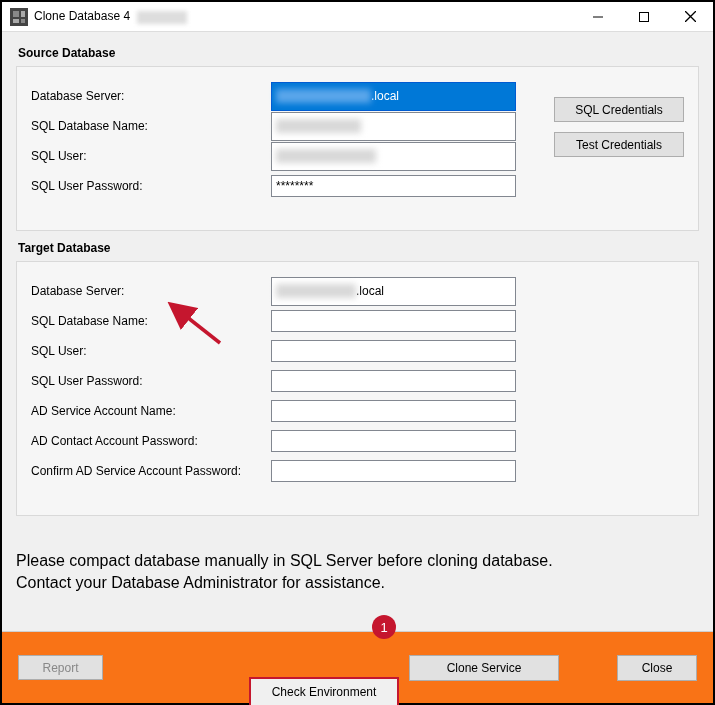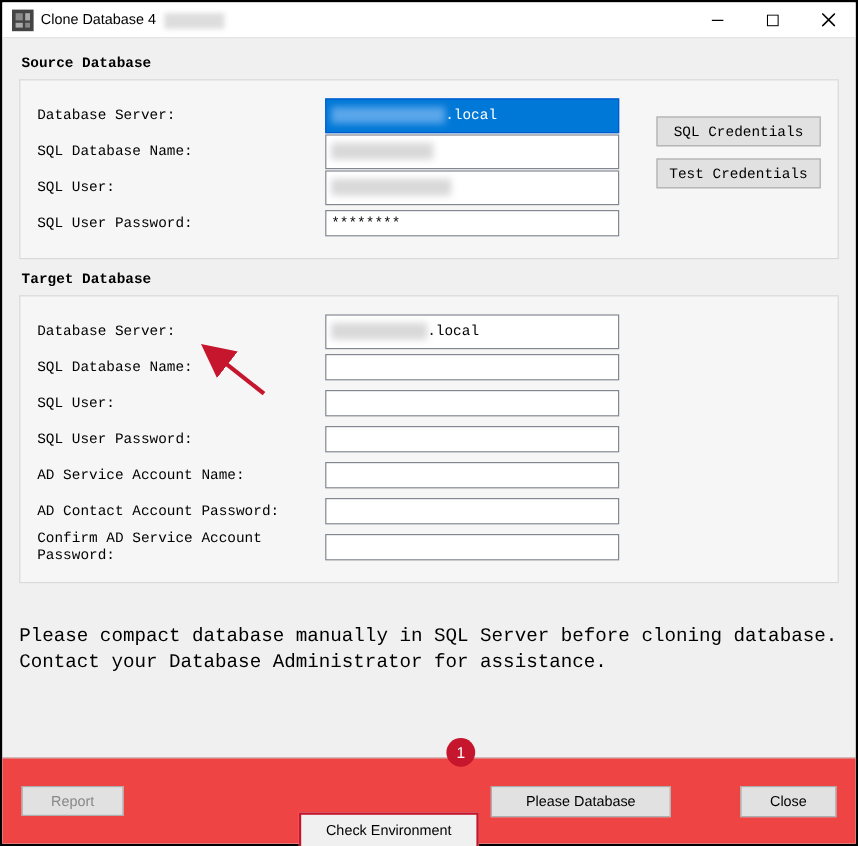--- a/index.html
+++ b/index.html
@@ -66,32 +66,31 @@
   .client {
     flex: 1;
     display:flex;
     flex-direction: column;
     background: #f0f0f0;
     position: relative;
   }
   .content {
     padding: 8px 14px 0 14px;
     flex:1;
-    font-family:Liberation Mono, monospace;
   }
   .group-title {
     font-weight: 700;
     font-size: 12px;
     margin: 6px 0 6px 2px;
     color:#000;
   }
   .group-panel {
     border: 1px solid #d9d9d9;
     background: #f6f6f6;
-    padding: 14px 14px 14px 14px;
+    padding: 14px 14px 29px 14px;
     margin-bottom: 10px;
     position: relative;
   }
   .row {
     display: flex;
     align-items: center;
     min-height: 30px;
   }
   .row .lbl {
     width: 240px;
@@ -153,21 +152,21 @@
   }
   .winButton:disabled { color:#888; }
   .note {
     font-size:16px;
     line-height: 1.35;
     margin-top: 34px;
     color:#000;
   }
   .footer {
     border-top: 1px solid #cfcfcf;
-    background:#ef4444;
+    background:#f97316;
     height: 72px;
     display:flex;
     align-items:center;
     padding: 0 16px;
     gap: 10px;
   }
   .footer .spacer { flex:1; }
   .footer .winButton { min-width: 85px; }
   .footer .check-env {
     border: 2px solid #c5162e;
@@ -320,18 +319,18 @@
     </div>
 
     <div class="badge-num" style="left:370px; bottom:64px;">
       <span>1</span>
     </div>
 
     <div class="footer">
       <button class="winButton" disabled="">Report</button>
       <span class="spacer"></span>
       <button class="winButton check-env">Check Environment</button>
-      <button class="winButton clone-btn">Please Database</button>
+      <button class="winButton clone-btn">Clone Service</button>
       <button class="winButton close-btn">Close</button>
     </div>
   </div>
 
 </div>
 
 </body></html>

